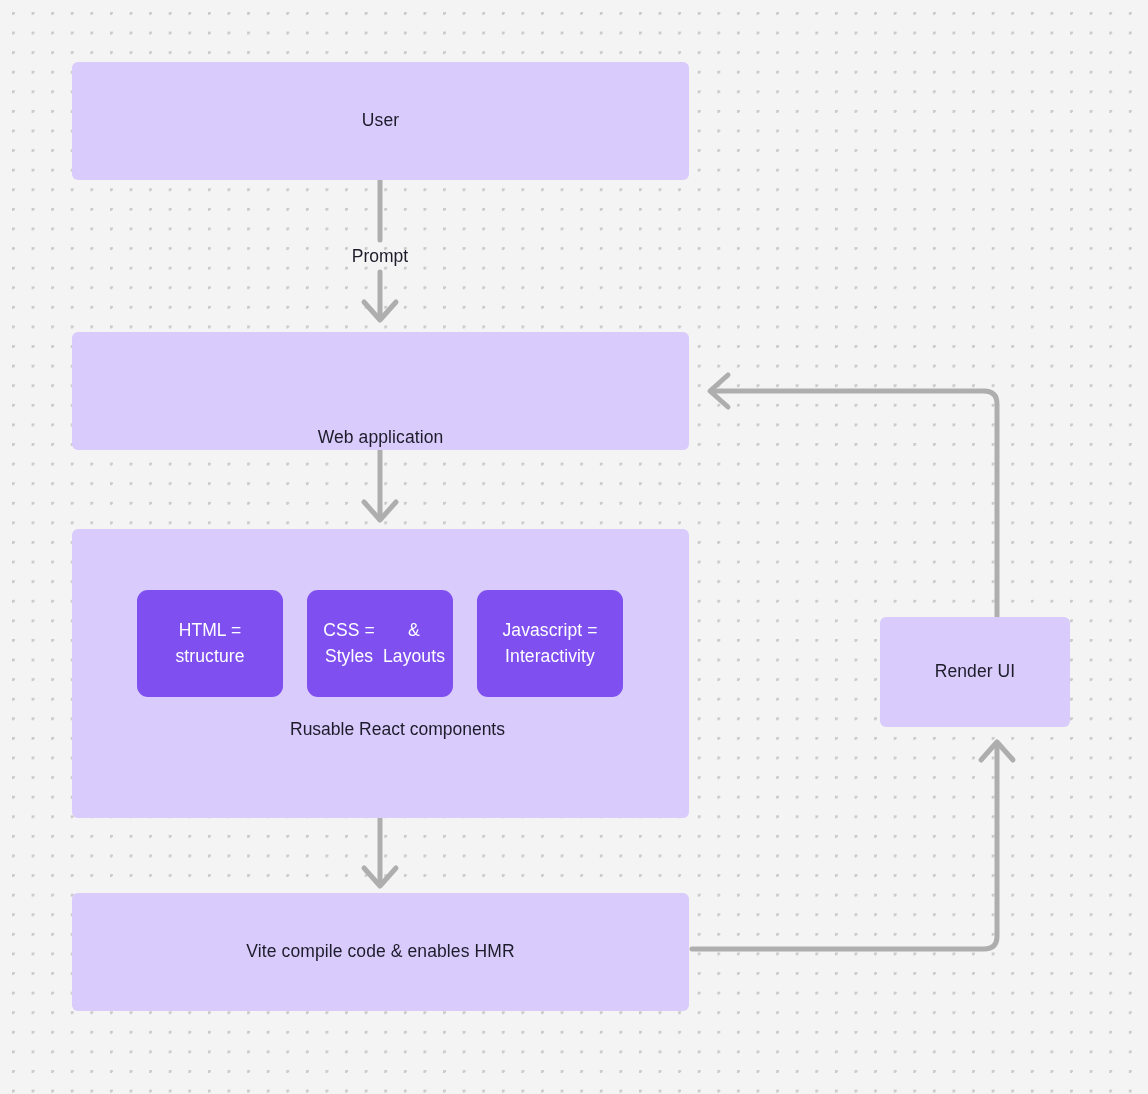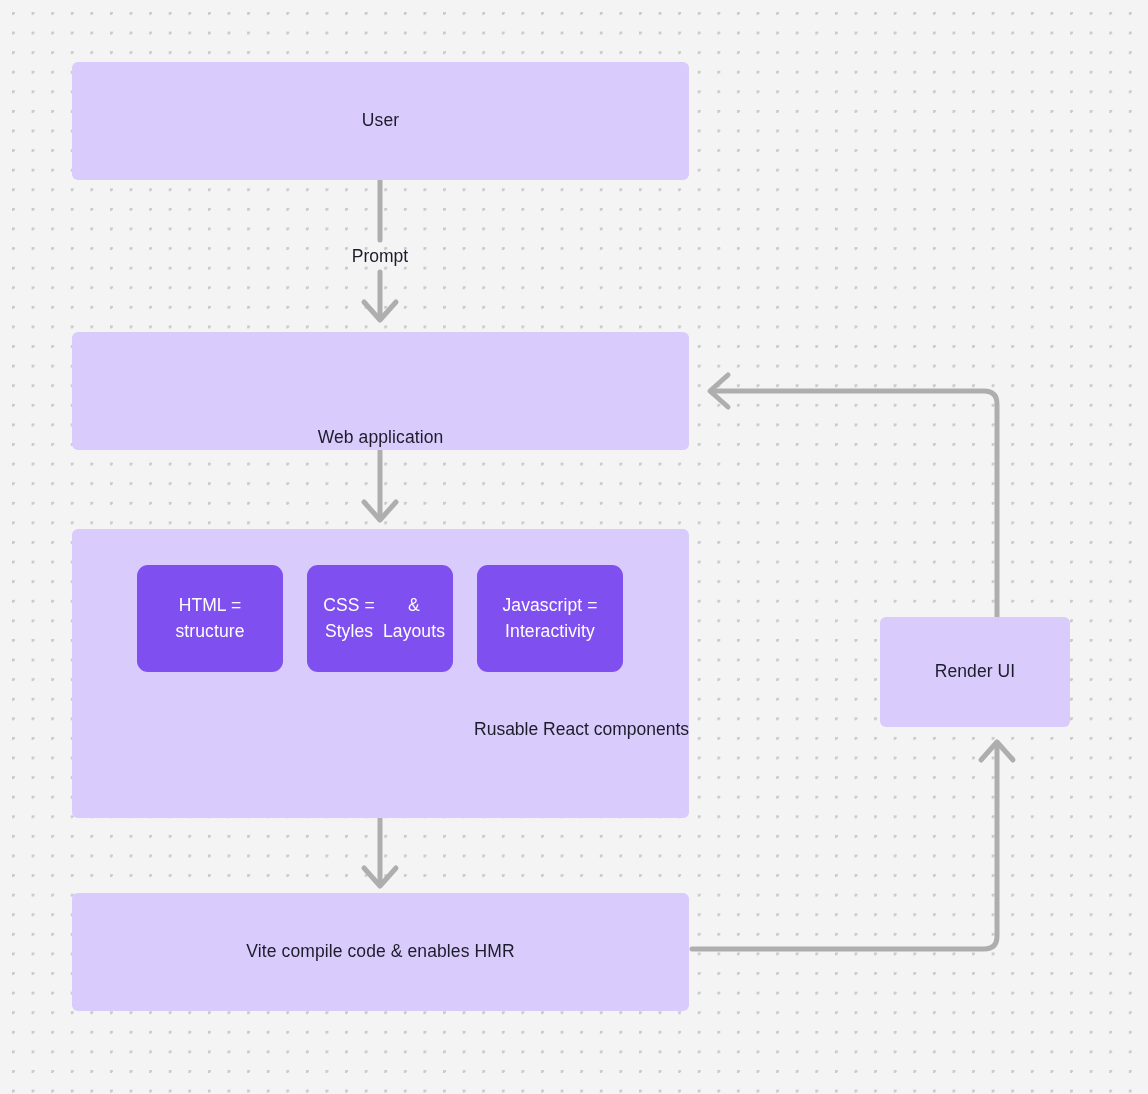--- a/index.html
+++ b/index.html
@@ -42,33 +42,34 @@
   }
 
   .node.light { background-color: #d9cbfb; }
 
   .node.accent {
     background-color: #7f4ff0;
     color: #ffffff;
     border-radius: 11px;
     font-size: 17.5px;
     padding: 6px 8px;
+    margin-top: 25px;
   }
 
   
   #node-components {
     align-items: flex-start;
     justify-content: center;
   }
 
   .container-caption {
     position: absolute;
     font-size: 17.5px;
     color: #1d1c2b;
-    text-align: right;
+    text-align: center;
     z-index: 4;
     white-space: nowrap;
     padding-left: 34px;
   }
 
   
   .edge {
     position: absolute;
     left: 0;
     top: 0;

